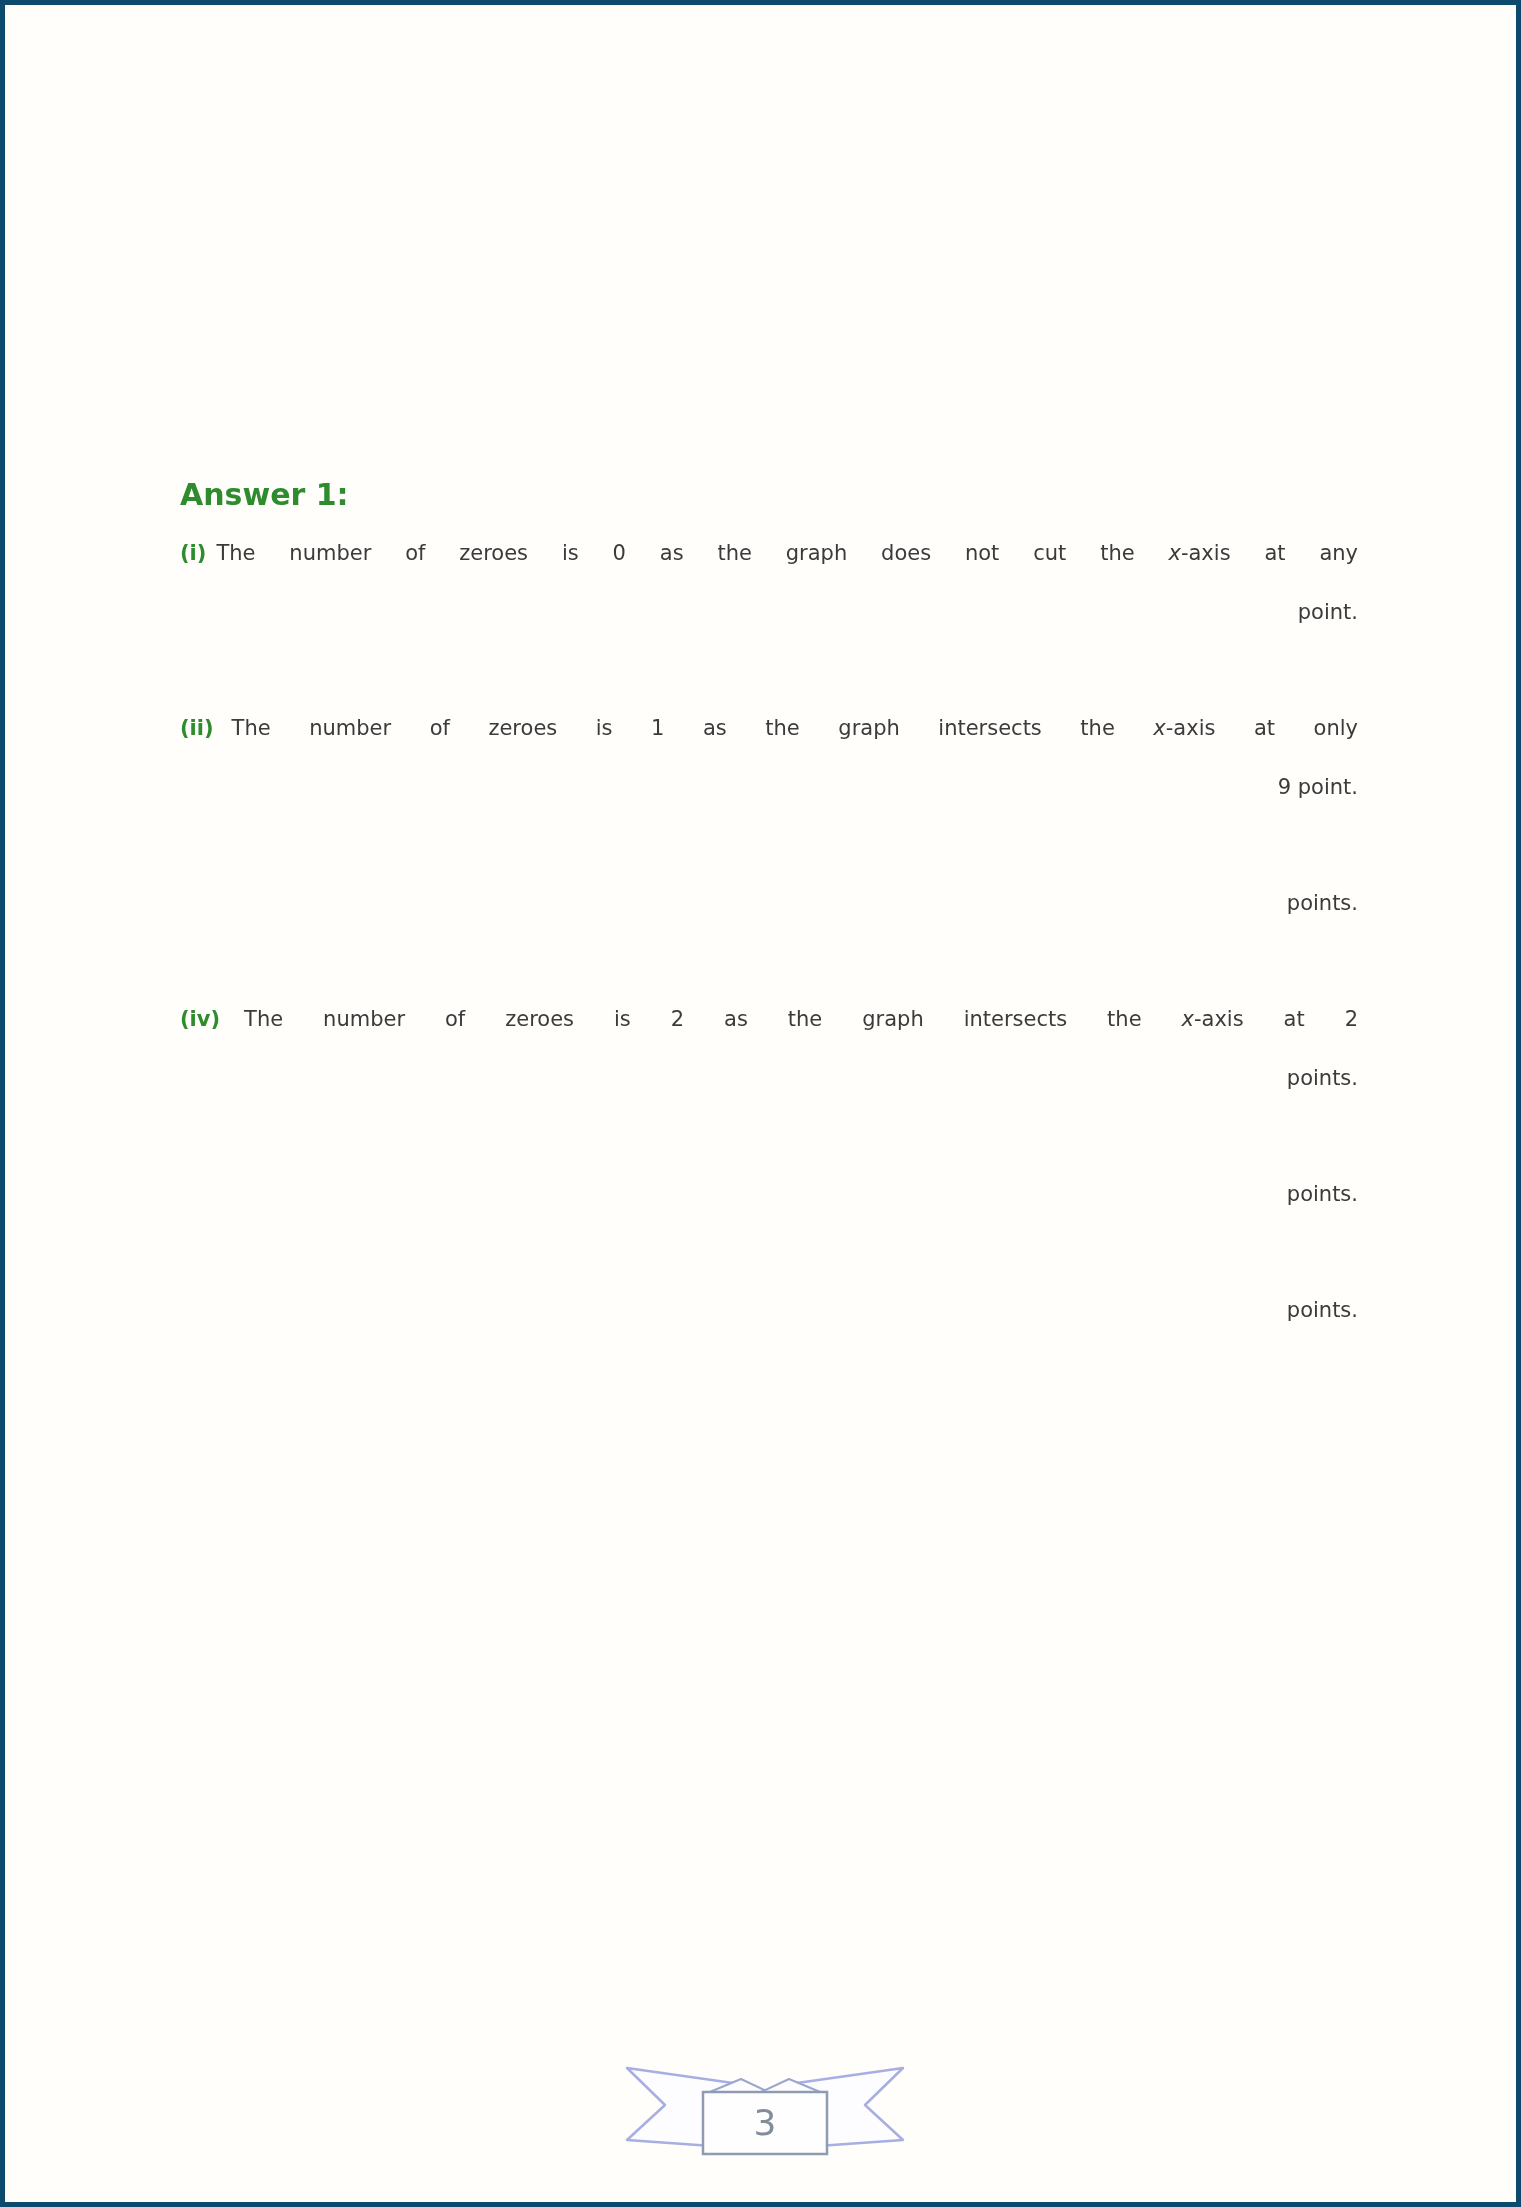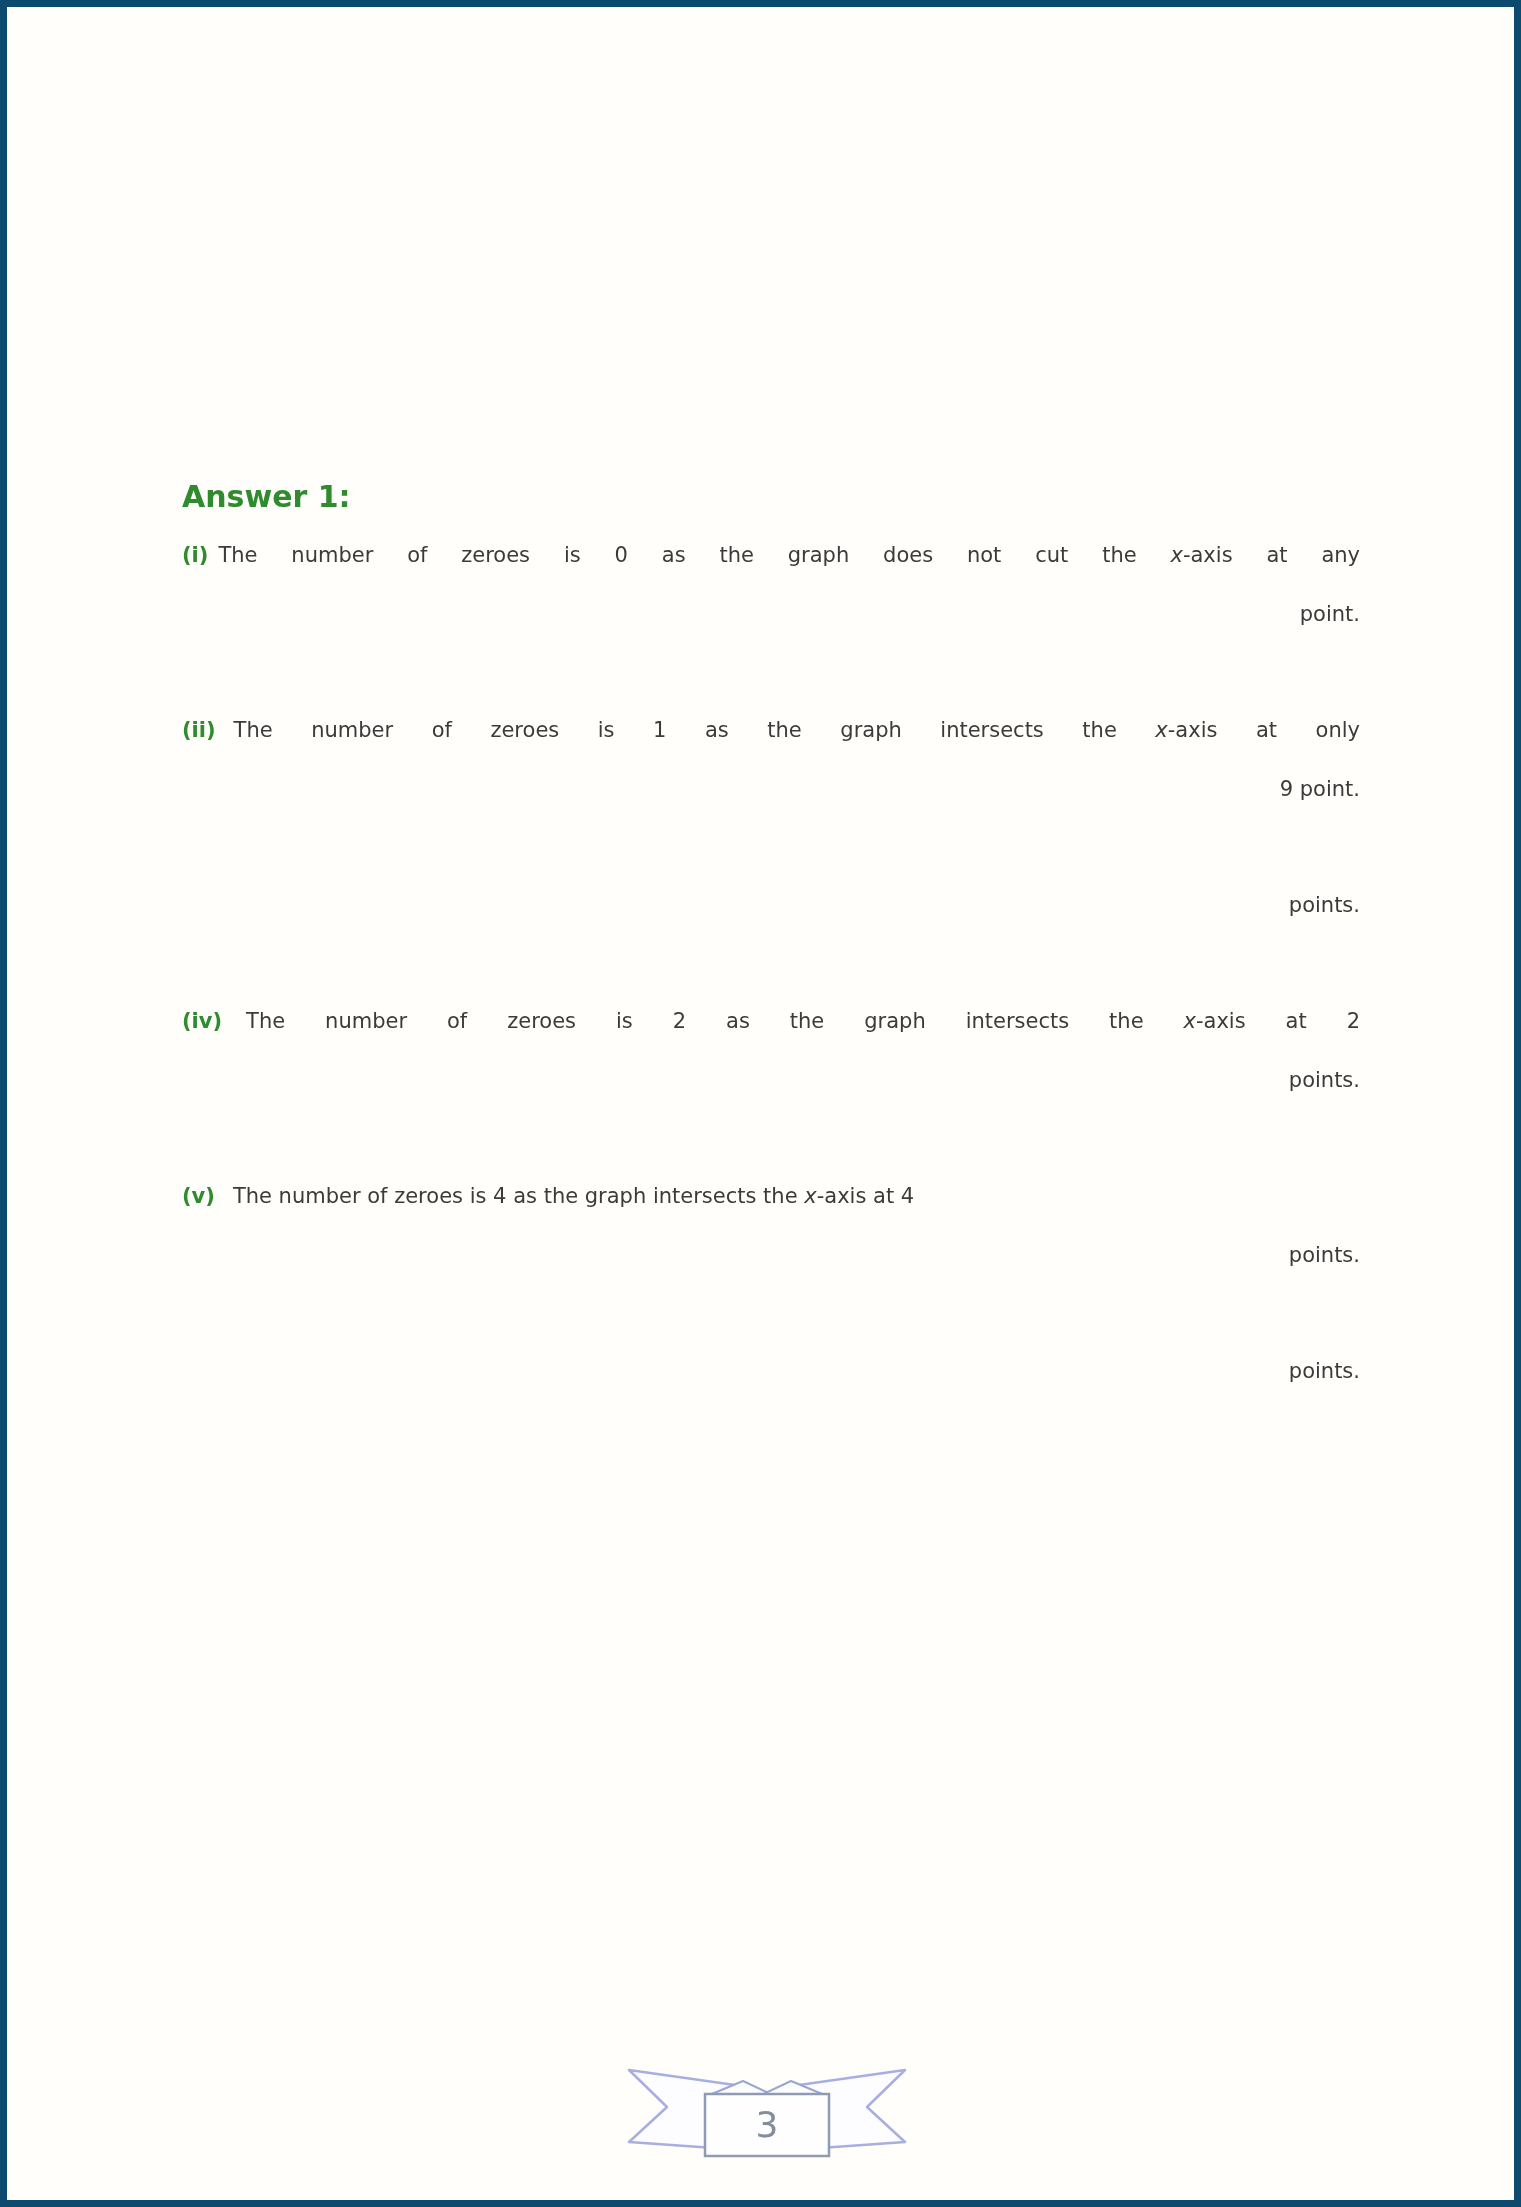--- a/index.html
+++ b/index.html
@@ -6,21 +6,21 @@
   body {
     width: 1521px; height: 2207px;
     background: #ffffff;
     font-family: "DejaVu Sans", "Liberation Sans", sans-serif;
     position: relative;
     overflow: hidden;
   }
   .page {
     position: absolute; inset: 0;
     box-sizing: border-box;
-    border: 7px solid #0c4a6e;
+    border: 5px solid #0c4a6e;
     background: #fffefb;
   }
   .content {
     position: absolute;
     left: 175px; top: 460px;
     width: 1178px;
     color: #3b3b3b;
   }
   .heading {
     font-size: 30px;
@@ -79,21 +79,20 @@
           <div class="line2">9 point.</div>
         </div>
         <div class="item">
           <div class="line2">points.</div>
         </div>
         <div class="item">
           <div class="line1"><span class="label">(iv)</span><span>The number of zeroes is 2 as the graph intersects the <em>x</em>-axis at 2</span></div>
           <div class="line2">points.</div>
         </div>
         <div class="item">
-          <div class="line1"><span class="label">(v)</span><span>The number of zeroes is 4 as the graph intersects the <em>x</em>-axis at 4</span></div>
           <div class="line2">points.</div>
         </div>
         <div class="item">
           <div class="line2">points.</div>
         </div>
       </div>
   </main>
 
   <div class="footer">
     <svg width="300" height="115" viewBox="0 0 300 115">

